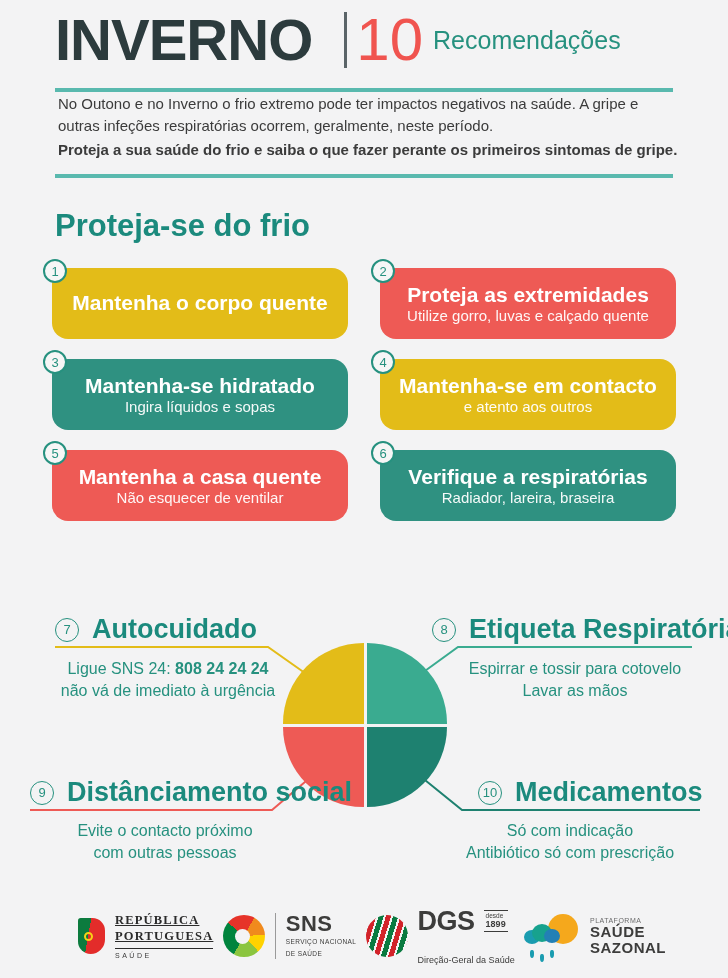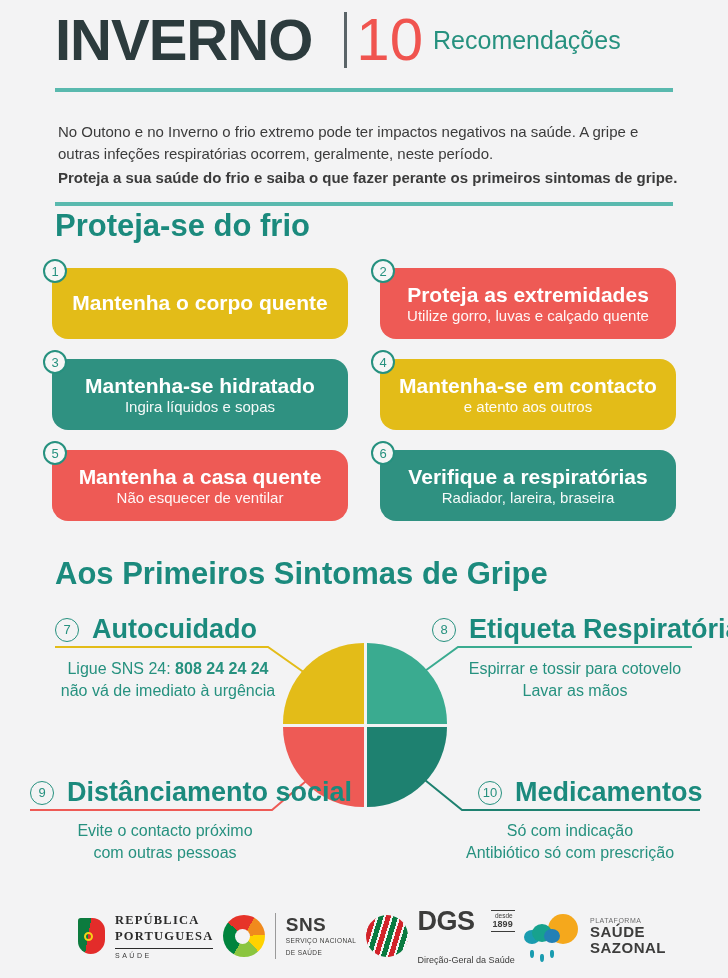--- a/index.html
+++ b/index.html
@@ -12,21 +12,21 @@
   .title-divider { width:3px; height:56px; background:#5a6468; margin:0 9px 0 32px; }
   .title-number { font-size:60px; font-weight:500; color:#f0544f; line-height:1; }
   .title-sub { margin-left:10px; color:#26917f; line-height:1.04; }
   .title-sub .l1 { font-size:25px; font-weight:400; }
   .title-sub .l2 { font-size:25px; font-weight:400; }
   .title-sub .l2 b { font-weight:700; }
 
   
   .intro { position:absolute; top:88px; left:55px; width:618px;
            border-top:4px solid #59b9ae; border-bottom:4px solid #59b9ae;
-           padding:29px 3px 14px 3px; color:#3b3b3b; }
+           padding:1px 3px 14px 3px; color:#3b3b3b; }
   .intro p { font-size:15px; line-height:1.45; }
   .intro p.strong { font-weight:700; margin-top:2px; white-space:nowrap; }
 
   
   .h2 { position:absolute; left:55px; font-size:31px; font-weight:700; color:#1b8a7d; }
   .h2.cold { top:208px; }
   .h2.flu  { top:556px; }
 
   
   .cards { position:absolute; top:268px; left:52px; width:624px;
@@ -63,42 +63,42 @@
             display:flex; align-items:center; justify-content:space-between; padding:0 62px 0 78px; }
   .logo { display:flex; align-items:center; }
 
   
   .rp-flag { width:27px; height:36px; margin-right:10px;
              background:linear-gradient(100deg,#0c7b3e 40%,#e32c2a 40%);
              border-radius:3px 14px 16px 14px; position:relative; }
   .rp-flag .ring { position:absolute; left:6px; top:14px; width:9px; height:9px;
                    border-radius:50%; border:2px solid #f7d117; }
   .rp-text { font-family:"Liberation Serif", serif; color:#2b2b2b; }
-  .rp-text .big { font-size:12.5px; font-weight:700; letter-spacing:1.2px; line-height:1.25; }
+  .rp-text .big { font-size:12.5px; font-weight:700; letter-spacing:1.2px; line-height:1.25;text-decoration:underline; }
   .rp-text .rule { height:1px; background:#2b2b2b; margin:3px 0 3px 0; }
   .rp-text .small { font-size:7px; letter-spacing:2.5px; font-family:"Liberation Sans", sans-serif; color:#3a3a3a; }
 
   
   .sns-swirl { width:42px; height:42px; border-radius:50%; position:relative; margin-right:10px;
                background:conic-gradient(from -50deg,#e63329 0 22%,#f08a1d 22% 38%,#ffd200 38% 52%,#8bc53f 52% 72%,#00843d 72% 100%); }
   .sns-swirl .hole { position:absolute; left:12px; top:14px; width:15px; height:15px;
                      border-radius:50%; background:#f3f3f4; }
   .sns-div { width:1px; height:46px; background:#9a9a9a; margin-right:10px; }
   .sns-text { color:#3c3c3b; }
-  .sns-text .big { font-size:19px; font-weight:700; line-height:1; letter-spacing:0.5px; }
+  .sns-text .big { font-size:22px; font-weight:700; line-height:1; letter-spacing:0.5px; }
   .sns-text .small { font-size:6.5px; letter-spacing:0.4px; line-height:1.5; margin-top:2px; }
 
   
   .dgs-globe { width:42px; height:42px; border-radius:50%; margin-right:10px; transform:rotate(-8deg);
                background:repeating-linear-gradient(115deg,#0a7a40 0 5px,#f3f3f4 5px 7px,#d2232a 7px 12px,#f3f3f4 12px 14px); }
   .dgs-main { color:#3c3c3b; }
   .dgs-row { display:flex; align-items:center; }
   .dgs-name { font-size:27px; font-weight:800; line-height:1; letter-spacing:-0.5px; }
-  .dgs-since { margin-left:16px; border-top:1.5px solid #3c3c3b; border-bottom:1.5px solid #3c3c3b;
-               padding:1px 2px; text-align:right; }
+  .dgs-since { margin-left:9px; border-top:1.5px solid #3c3c3b; border-bottom:1.5px solid #3c3c3b;
+               padding:1px 2px; text-align:left; }
   .dgs-since .d { font-size:6.5px; line-height:1.1; }
   .dgs-since .y { font-size:9px; font-weight:700; line-height:1.1; }
   .dgs-sub { font-size:9px; margin-top:20px; }
 
   
   .sz-icon { position:relative; width:58px; height:48px; margin-right:8px; }
   .sz-sun { position:absolute; right:4px; top:2px; width:30px; height:30px; border-radius:50%; background:#f5a81c; }
   .sz-cloud { position:absolute; left:0; top:12px; width:40px; height:20px; }
   .sz-cloud .c1,.sz-cloud .c2,.sz-cloud .c3 { position:absolute; border-radius:50%; background:#1a9cb0; }
   .sz-cloud .c1 { left:0; top:6px; width:16px; height:14px; }
@@ -156,21 +156,20 @@
       <div class="t">Mantenha a casa quente</div>
       <div class="s">Não esquecer de ventilar</div>
     </div>
     <div class="card" style="background: rgb(47, 145, 129);">
       <div class="badge">6</div>
       <div class="t">Verifique a respiratórias</div>
       <div class="s">Radiador, lareira, braseira</div>
     </div>
   </div>
 
-  <div class="h2 flu">Aos Primeiros Sintomas de Gripe</div>
 
   <div class="flu-area">
 
     <svg class="flu-svg" width="728" height="300">
       <polyline points="55,47 268,47 312,78" fill="none" stroke="#e3bc18" stroke-width="2"></polyline>
       <polyline points="692,47 458,47 418,76" fill="none" stroke="#3aab90" stroke-width="2"></polyline>
       <polyline points="30,210 272,210 312,176" fill="none" stroke="#ee5a55" stroke-width="2"></polyline>
       <polyline points="700,210 462,210 420,176" fill="none" stroke="#1e8170" stroke-width="2"></polyline>
     </svg>
 

